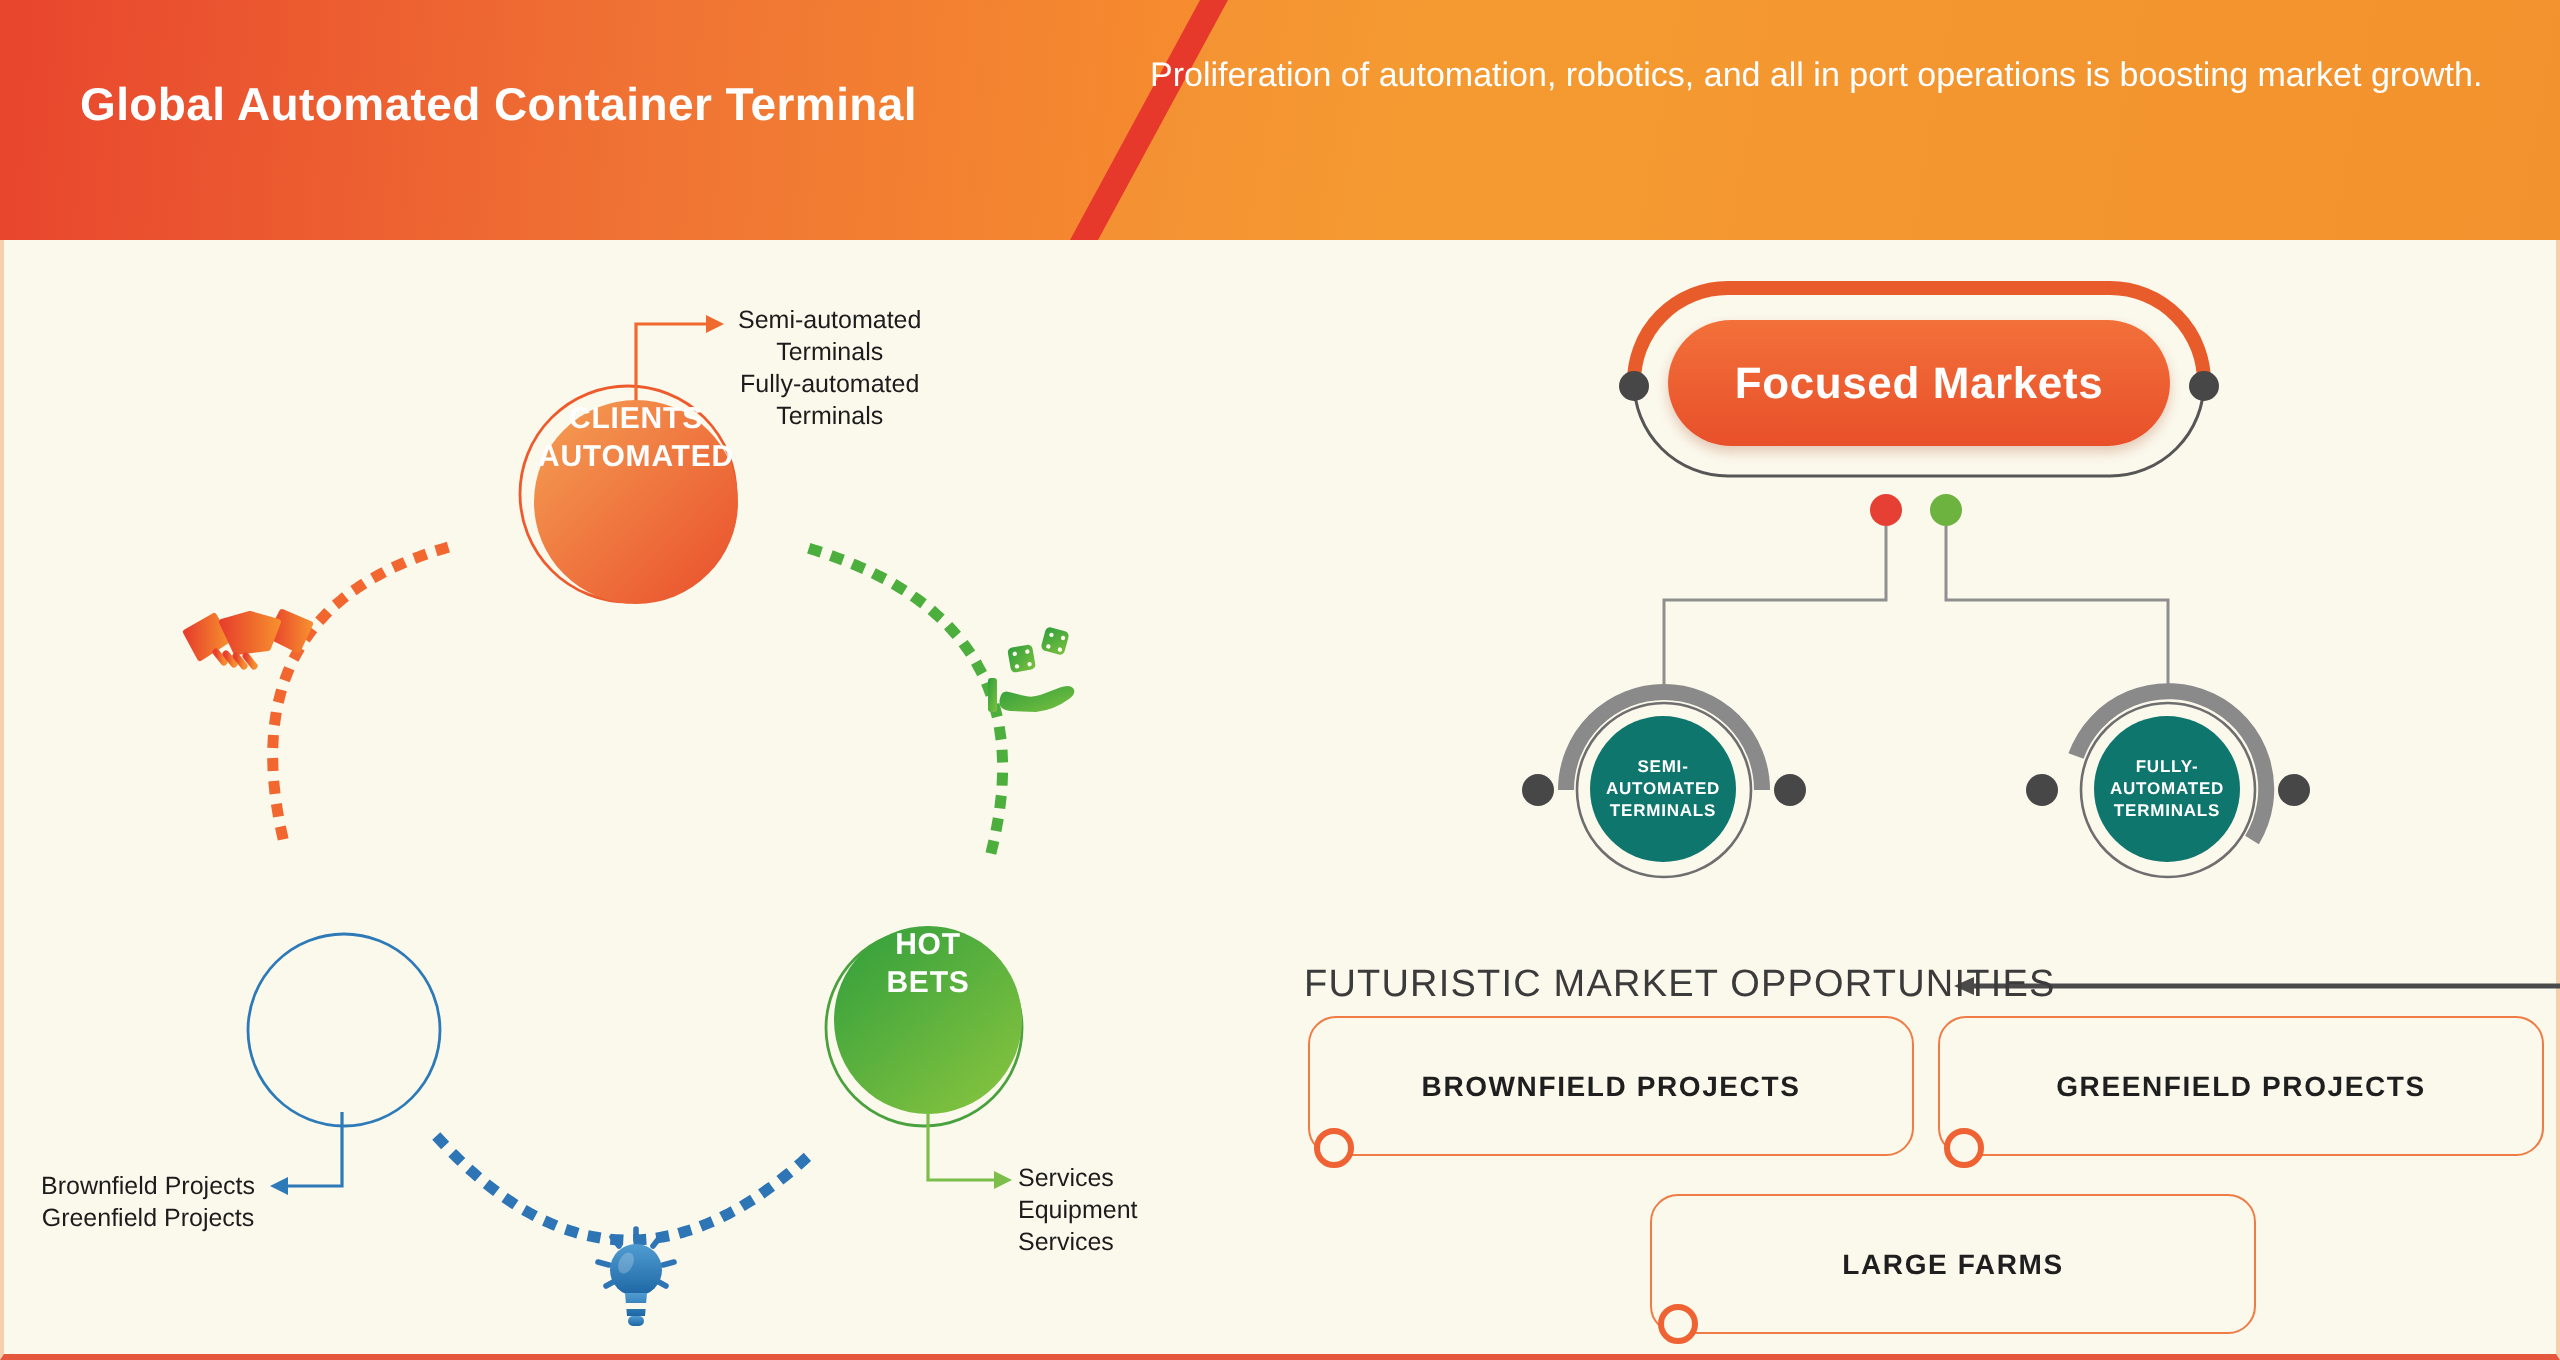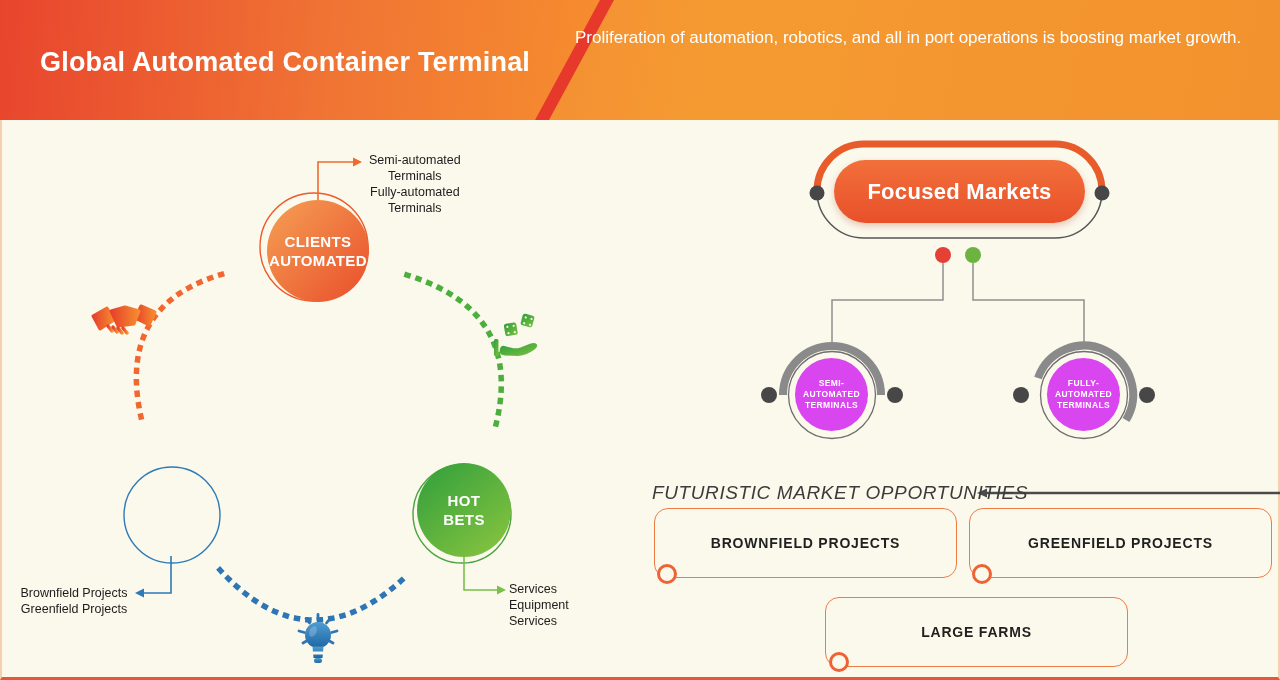--- a/index.html
+++ b/index.html
@@ -10,61 +10,61 @@
 
   
   .header { position:relative; width:1280px; height:120px; overflow:hidden;
             background:linear-gradient(100deg,#ee6c3b 0%,#f59a31 55%,#f2922e 100%); }
   .header-left-block { position:absolute; top:0; left:0; width:614px; height:120px;
             background:#e7392b;
             clip-path:polygon(0 0,614px 0,549px 120px,0 120px); }
   .header-left-grad { position:absolute; top:0; left:0; width:600px; height:120px;
             background:linear-gradient(95deg,#e8452d 0%,#f07434 55%,#f68d2e 100%);
             clip-path:polygon(0 0,600px 0,535px 120px,0 120px); }
-  .header-title { position:absolute; left:40px; top:47px; color:#ffffff;
-            font-size:27px; font-weight:700; line-height:31px; letter-spacing:0.2px; z-index:5; }
+  .header-title { position:absolute; left:40px; top:37px; color:#ffffff;
+            font-size:23px; font-weight:700; line-height:31px; letter-spacing:0.2px; z-index:5; }
   .header-subtitle { position:absolute; left:575px; top:23px; width:680px; color:#ffffff;
             font-size:17px; font-weight:400; line-height:30px; z-index:5; }
 
   
   .content { position:relative; width:1280px; height:560px; background:#fbf8ec;
              border-left:2px solid #f6cfae; border-right:2px solid #f6cfae;
              border-bottom:3px solid #e4573c; }
   .overlay { position:absolute; left:0; top:0; width:1280px; height:557px; }
 
   .node-circle { position:absolute; border-radius:50%; display:flex; flex-direction:column;
-                 align-items:center; justify-content:center; color:#ffffff; font-weight:600;
+                 align-items:center; justify-content:flex-start; color:#ffffff; font-weight:600;
                  font-size:15px; line-height:19px; letter-spacing:0.4px; text-align:center; }
   .circle-clients { left:265px; top:80px; width:102px; height:102px;
                  background:linear-gradient(135deg,#f5a054 0%,#e94e2b 100%); }
   .circle-focus   { left:123px; top:344px; width:92px; height:92px;
                  background:linear-gradient(180deg,#4f9cd1 0%,#1e68a6 100%); }
   .circle-hotbets { left:415px; top:343px; width:94px; height:94px;
                  background:linear-gradient(140deg,#2f9e3c 0%,#8cc63f 100%); }
 
   .note { position:absolute; font-size:12.5px; line-height:16px; color:#1c1c1c; font-weight:500; }
   .note-clients { left:367px; top:32px; text-align:center; }
   .note-focus   { left:10px; top:465px; width:124px; text-align:center; }
   .note-hotbets { left:507px; top:461px; text-align:left; }
 
   
   .pill { position:absolute; left:832px; top:40px; width:251px; height:63px; border-radius:32px;
           background:linear-gradient(180deg,#f2703a 0%,#e8502a 100%);
           display:flex; align-items:center; justify-content:center;
           color:#ffffff; font-size:22px; font-weight:700; letter-spacing:0.3px;
           box-shadow:0 3px 6px rgba(160,60,20,0.25); }
   .terminal-core { position:absolute; width:73px; height:73px; border-radius:50%;
-          background:#d946ef; color:#ffffff; display:flex; flex-direction:column;
+          background:#0f766e; color:#ffffff; display:flex; flex-direction:column;
           align-items:center; justify-content:center; text-align:center;
           font-size:8.5px; font-weight:600; letter-spacing:0.4px; line-height:11px; }
   .term-left  { left:793px; top:238px; }
   .term-right { left:1045px; top:238px; }
 
   .futuristic-heading { position:absolute; left:650px; top:362px; color:#3b3b3b;
-          font-size:19px; font-weight:500; letter-spacing:0.6px;font-style:italic; }
+          font-size:19px; font-weight:500; letter-spacing:0.6px; }
   .opp-box { position:absolute; width:303px; height:70px; border:1.6px solid #ef7b45;
           border-radius:14px; display:flex; align-items:center; justify-content:center;
           color:#1f1f1f; font-size:14px; font-weight:700; letter-spacing:0.8px; z-index:2; }
   .box-brownfield { left:652px; top:388px; }
   .box-greenfield { left:967px; top:388px; }
   .box-largefarms { left:823px; top:477px; }
   .ornament { position:absolute; width:20px; height:20px; border-radius:50%;
           border:3px solid #ee6233; background:#fbf8ec; z-index:3; }
   .orn-brownfield { left:655px; top:444px; }
   .orn-greenfield { left:970px; top:444px; }

